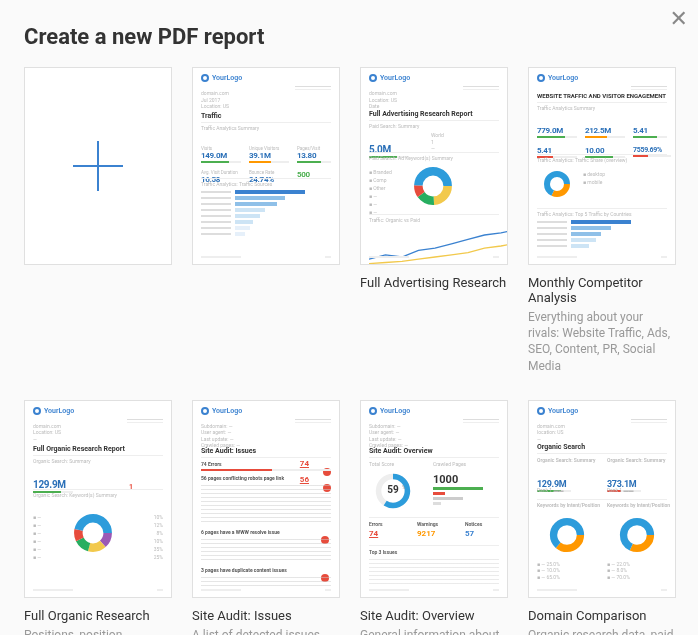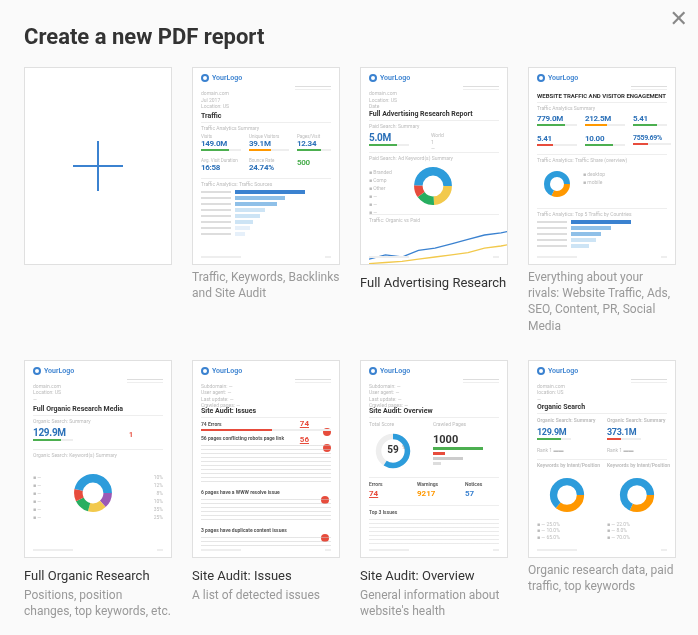--- a/index.html
+++ b/index.html
@@ -96,21 +96,21 @@
     position: absolute; bottom: 5px; left: 8px; right: 8px;
     height: 3px;
   }
   .thumb-footer::before { content:""; position:absolute; left:0; width:40px; height:2px; background:#eee; }
   .thumb-footer::after  { content:""; position:absolute; right:0; width:6px; height:2px; background:#eee; }
 
   .tiny { font-size: 5px; color: #bbb; line-height: 1.3; }
   .meta { position: absolute; left: 8px; top: 22px; }
   .h1 { position: absolute; left: 8px; font-size: 7px; font-weight: 700; color: #333; text-align: center; }
 
-  .stat { position: absolute; }
+  .stat { position: absolute; margin-top: 12px; }
   .stat .lbl { font-size: 4.5px; color: #bbb; }
   .stat .num { font-size: 8px; font-weight: 700; color: #2b70b8; letter-spacing: -0.3px; }
   .stat .bar { height: 2px; margin-top: 1px; }
   .bar.green { background: linear-gradient(to right, #4caf50 70%, #eee 70%); }
   .bar.orange { background: linear-gradient(to right, #ff9800 55%, #eee 55%); }
   .bar.red { background: linear-gradient(to right, #e74c3c 40%, #eee 40%); }
 
   .linechart {
     position: absolute; left: 8px; right: 8px; height: 44px;
   }
@@ -172,21 +172,21 @@
         <div class="num">149.0M</div>
         <div class="bar green"></div>
       </div>
       <div class="stat" style="left:56px;top:66px;width:40px">
         <div class="lbl">Unique Visitors</div>
         <div class="num">39.1M</div>
         <div class="bar orange"></div>
       </div>
       <div class="stat" style="left:104px;top:66px;width:34px">
         <div class="lbl">Pages/Visit</div>
-        <div class="num">12.34</div>
+        <div class="num">13.80</div>
         <div class="bar green"></div>
       </div>
       <div class="stat" style="left:8px;top:90px;width:40px">
         <div class="lbl">Avg. Visit Duration</div>
         <div class="num">16:58</div>
       </div>
       <div class="stat" style="left:56px;top:90px;width:40px">
         <div class="lbl">Bounce Rate</div>
         <div class="num">24.74%</div>
       </div>
@@ -224,21 +224,20 @@
             <span></span>
             <span class="fill" style="width:15px;background:#e6f0fa"></span>
           </div>
         <div class="r">
             <span></span>
             <span class="fill" style="width:10px;background:#e6f0fa"></span>
           </div>
       </div>
       <div class="thumb-footer"></div>
     </div>
-    <div class="card-desc">Traffic, Keywords, Backlinks and Site Audit</div>
   </div>
 
   <div class="card">
     <div class="thumb">
       <div class="logo">
           <div class="logo-dot"></div>
           <div class="logo-text">YourLogo</div>
         </div>
       <div class="hr-top"></div>
       <div class="meta tiny">domain.com<br>Location: US<br>Date</div>
@@ -334,32 +333,33 @@
             <span></span>
             <span class="fill" style="width:25px;background:#cde4f5"></span>
           </div>
         <div class="r">
             <span></span>
             <span class="fill" style="width:18px;background:#cde4f5"></span>
           </div>
       </div>
       <div class="thumb-footer"></div>
     </div>
+    <div class="card-title">Monthly Competitor Analysis</div>
     <div class="card-desc">Everything about your rivals: Website Traffic, Ads, SEO, Content, PR, Social Media</div>
   </div>
 
   <div class="card">
     <div class="thumb">
       <div class="logo">
           <div class="logo-dot"></div>
           <div class="logo-text">YourLogo</div>
         </div>
       <div class="hr-top"></div>
       <div class="meta tiny">domain.com<br>Location: US<br>—</div>
-      <div class="h1" style="top:44px">Full Organic Research Media</div>
+      <div class="h1" style="top:44px">Full Organic Research Report</div>
       <div class="hr-line" style="top:54px"></div>
       <div class="tiny" style="position:absolute;left:8px;top:57px">Organic Search: Summary</div>
       <div class="stat" style="left:8px;top:66px">
         <div class="num" style="font-size:10px">129.9M</div>
         <div class="bar green" style="width:40px"></div>
       </div>
       <div class="stat" style="left:104px;top:70px">
           <div class="num" style="font-size:7px;color:#e74c3c">1</div>
         </div>
       <div class="hr-line" style="top:88px"></div>
@@ -496,16 +496,17 @@
       <div class="small-donut" style="left:86px;top:112px">
         <svg width="44" height="44" viewBox="0 0 36 36">
           <circle cx="18" cy="18" r="11" fill="none" stroke="#ff9800" stroke-width="6" stroke-dasharray="22 100"></circle>
           <circle cx="18" cy="18" r="11" fill="none" stroke="#2d9cdb" stroke-width="6" stroke-dasharray="47 100" stroke-dashoffset="-22"></circle>
         </svg>
       </div>
       <div class="tiny" style="position:absolute;left:8px;top:160px">■ — 25.0%<br>■ — 10.0%<br>■ — 65.0%</div>
       <div class="tiny" style="position:absolute;left:78px;top:160px">■ — 22.0%<br>■ — 8.0%<br>■ — 70.0%</div>
       <div class="thumb-footer"></div>
     </div>
+    <div class="card-title">Domain Comparison</div>
     <div class="card-desc">Organic research data, paid traffic, top keywords</div>
   </div>
 
 </div>
 
 </body></html>

